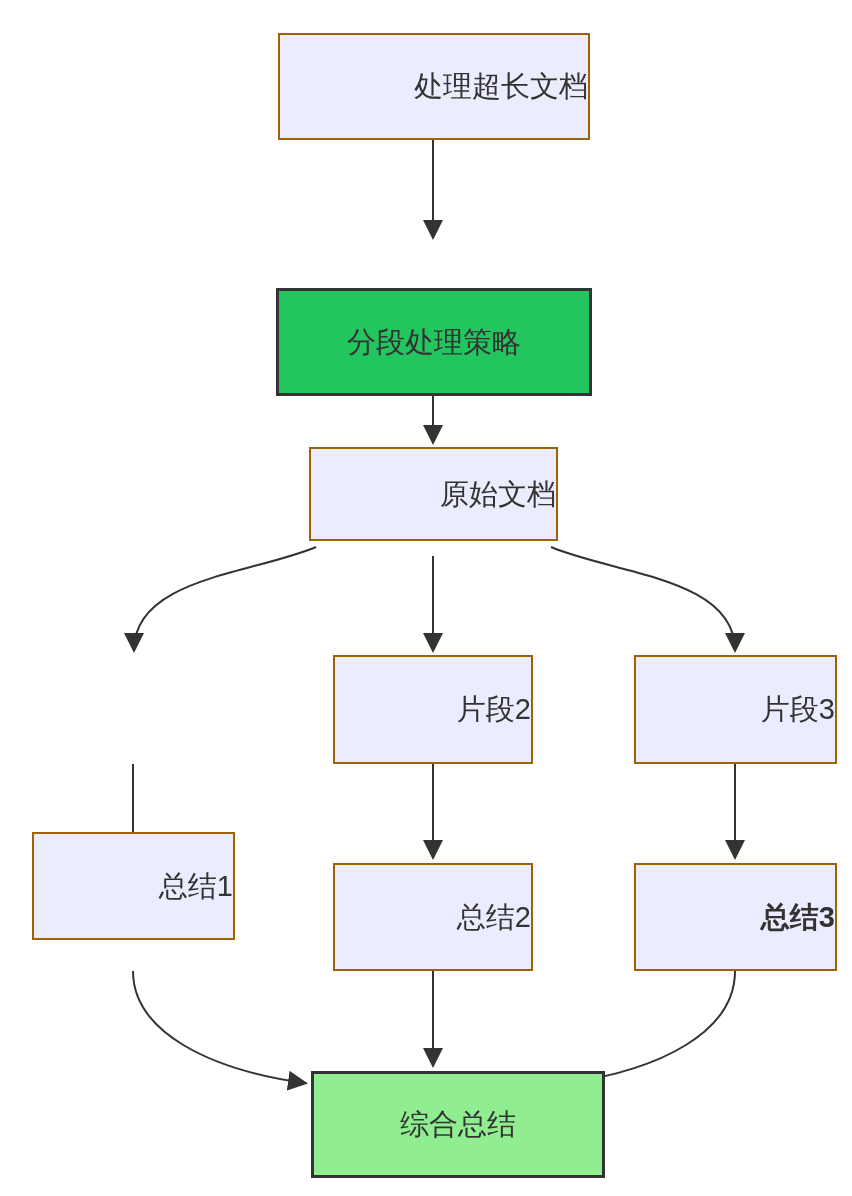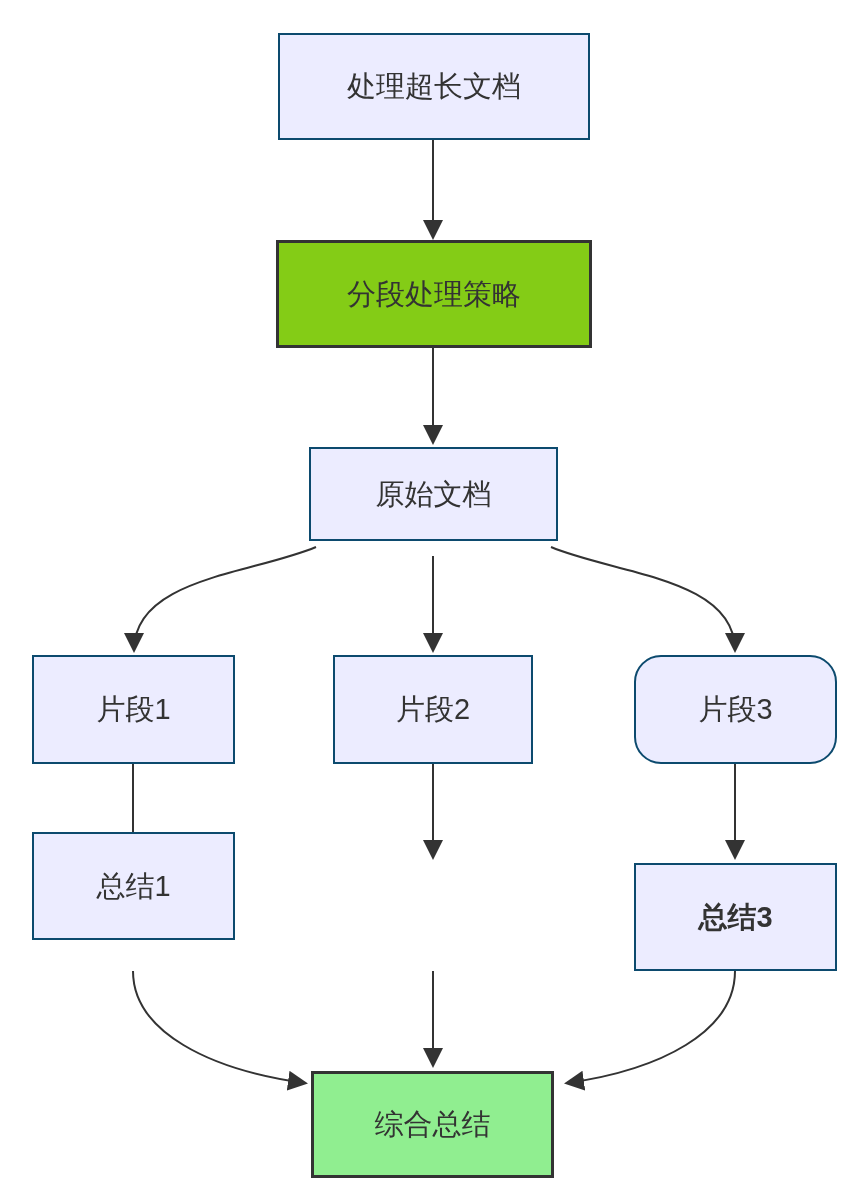--- a/index.html
+++ b/index.html
@@ -32,25 +32,27 @@
     justify-content: center;
     box-sizing: border-box;
     font-size: 29px;
     line-height: 1.2;
     color: #333333;
     text-align: center;
     white-space: nowrap;
   }
   .node.light {
     background: #ECECFF;
-    border: 2px solid #0c4a6e;
+    border: 2px solid #a16207;
+    justify-content: flex-end;
   }
   .node.accent {
-    background: #84cc16;
+    background: #22c55e;
     border: 3px solid #333333;
+    margin-top: 48px;
   }
   .node.result {
     background: #90EE90;
     border: 3px solid #333333;
   }
 </style>
 </head>
 <body>
 
 <div class="canvas">
@@ -80,38 +82,38 @@
   </div>
 
   <div class="node accent" style="left:276px; top:240px; width:316px; height:108px;">
     <span>分段处理策略</span>
   </div>
 
   <div class="node light" style="left:309px; top:447px; width:249px; height:94px;">
     <span>原始文档</span>
   </div>
 
-  <div class="node light" style="left:32px; top:655px; width:203px; height:109px;">
-    <span>片段1</span>
-  </div>
 
   <div class="node light" style="left:333px; top:655px; width:200px; height:109px;">
     <span>片段2</span>
   </div>
 
-  <div class="node light" style="left:634px; top:655px; width:203px; height:109px;border-radius:27px;">
+  <div class="node light" style="left:634px; top:655px; width:203px; height:109px;">
     <span>片段3</span>
   </div>
 
   <div class="node light" style="left:32px; top:832px; width:203px; height:108px;">
     <span>总结1</span>
   </div>
 
+  <div class="node light" style="left:333px; top:863px; width:200px; height:108px;">
+    <span>总结2</span>
+  </div>
 
   <div class="node light" style="left:634px; top:863px; width:203px; height:108px;font-weight:bold;">
     <span>总结3</span>
   </div>
 
-  <div class="node result" style="left:311px; top:1071px; width:243px; height:107px;">
+  <div class="node result" style="left:311px; top:1071px; width:294px; height:107px;">
     <span>综合总结</span>
   </div>
 
 </div>
 
 </body></html>

